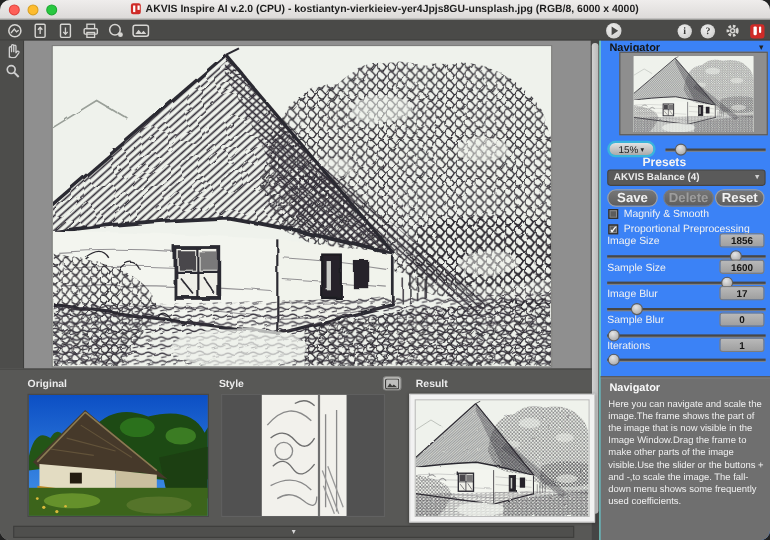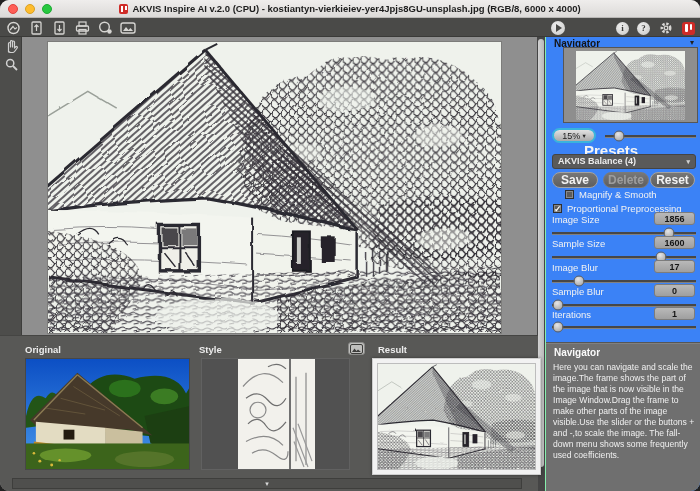--- a/index.html
+++ b/index.html
@@ -52,21 +52,21 @@
   .zoom-pill{position:absolute;left:6px;top:91px;width:44px;height:15px;border-radius:8px;border:2px solid #3ab4dc;
              background:linear-gradient(#e2e2e2,#aaaaaa);font-size:9px;font-weight:400;color:#222;
              display:flex;align-items:center;justify-content:center;gap:2px;}
   .zoom-pill .dd{font-size:6.5px;}
   .slider{position:absolute;height:14px;}
   .slider .track{position:absolute;left:0;right:0;top:6px;height:1.5px;background:#474747;box-shadow:0 1px 0 #818181;}
   .slider .handle{position:absolute;top:50%;width:11px;height:11px;border-radius:50%;
                   background:radial-gradient(circle at 40% 30%,#e6e6e6,#9d9d9d);border:1px solid #5e5e5e;
                   transform:translate(-50%,-50%);}
   .nav-slider{left:59px;top:92px;width:91px;}
-  .sec-label{position:absolute;left:6px;font-size:15px;font-weight:700;color:#f4f4f4;padding-left:32px;}
+  .sec-label{position:absolute;left:6px;font-size:11px;font-weight:700;color:#f4f4f4;padding-left:32px;}
   .dropdown{position:absolute;left:6px;top:117px;width:144px;height:15px;background:#5a5a5a;border:1px solid #444;
             border-radius:3px;font-size:9px;font-weight:700;color:#ececec;line-height:13px;padding-left:5px;}
   .dropdown .dd{position:absolute;right:5px;top:0;font-size:7px;color:#d0d0d0;}
   .pbtn{position:absolute;top:135px;height:16px;border-radius:8px;border:1px solid #a2a2a2;
         background:linear-gradient(#777,#5e5e5e);color:#f2f2f2;font-size:12px;font-weight:700;
         display:flex;align-items:center;justify-content:center;}
   .pbtn.disabled{border-color:#7a7a7a;color:#9d9d9d;}
   .chk-row{position:absolute;left:7px;display:flex;align-items:center;gap:5px;font-size:9.5px;color:#f2f2f2;}
   .chk{width:9px;height:9px;background:#5c5c5c;border:1px solid #2e2e2e;box-shadow:inset 0 0 0 1px #8a8a8a;
        font-size:9px;line-height:8px;color:#fff;text-align:center;font-weight:700;}
@@ -326,21 +326,21 @@
 
     <span class="sec-label" style="top:105px;">Presets</span>
     <div class="dropdown">
       <span>AKVIS Balance (4)</span>
       <span class="dd">▾</span>
     </div>
     <div class="pbtn" style="left:6px;width:46px;">Save</div>
     <div class="pbtn disabled" style="left:57px;width:46px;">Delete</div>
     <div class="pbtn" style="right:5px;width:45px;">Reset</div>
 
-    <div class="chk-row" style="top:152px;margin-left:12px;">
+    <div class="chk-row" style="top:152px;">
       <span class="chk"></span>
       <span>Magnify &amp; Smooth</span>
     </div>
     <div class="chk-row" style="top:166px;">
       <span class="chk">✓</span>
       <span>Proportional Preprocessing</span>
     </div>
 
     <span class="prm-label" style="top:177px;">Image Size</span>
     <span class="prm-val" style="top:175px;">1856</span>

